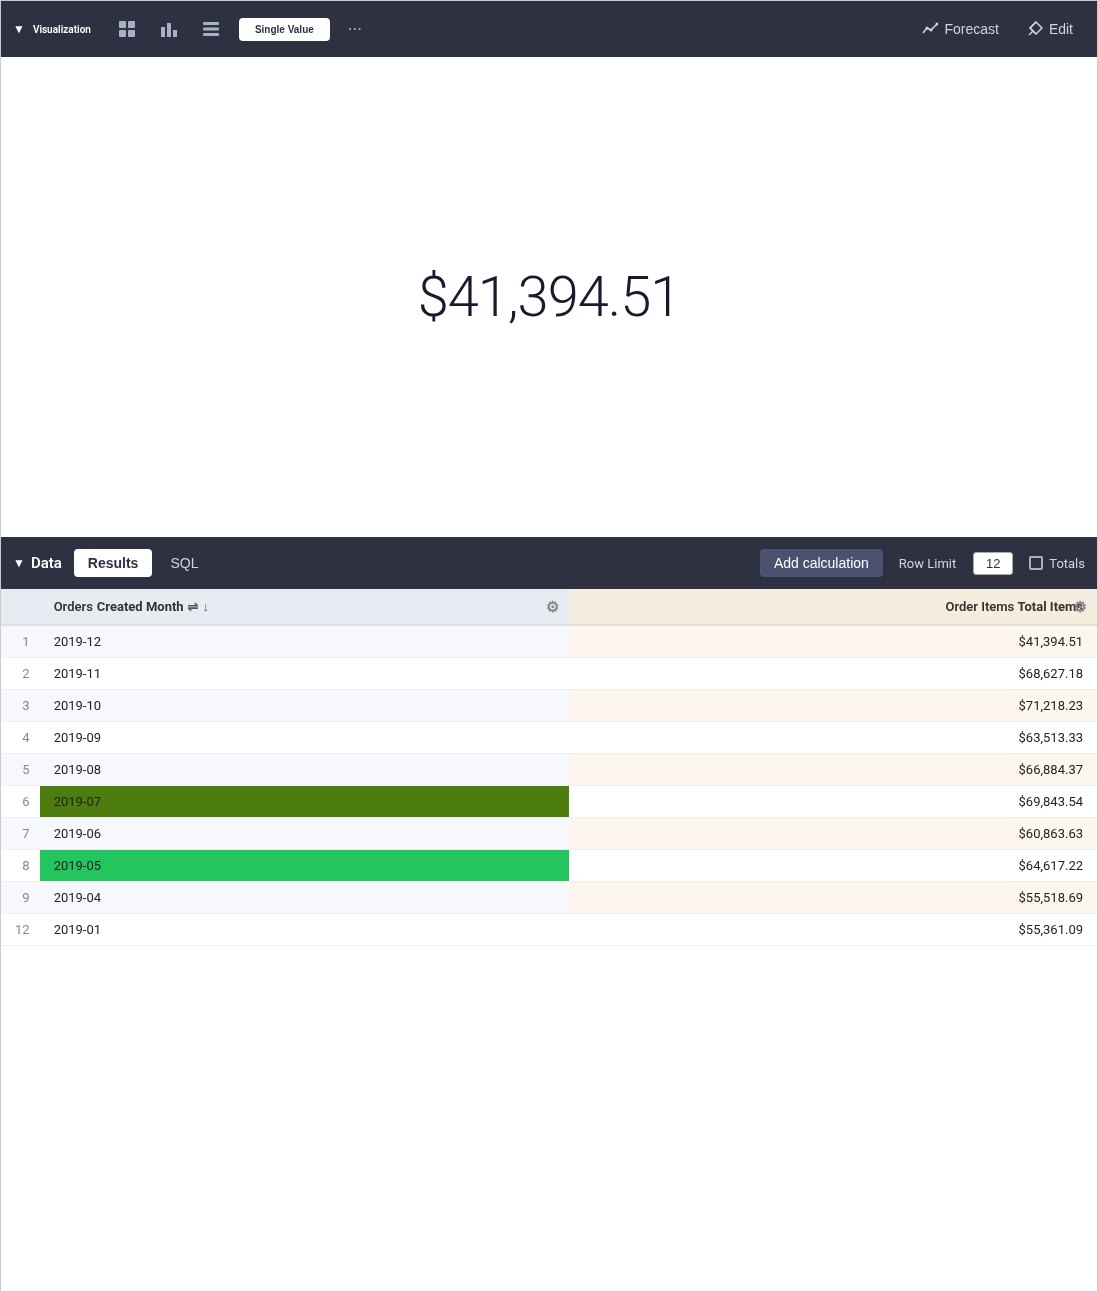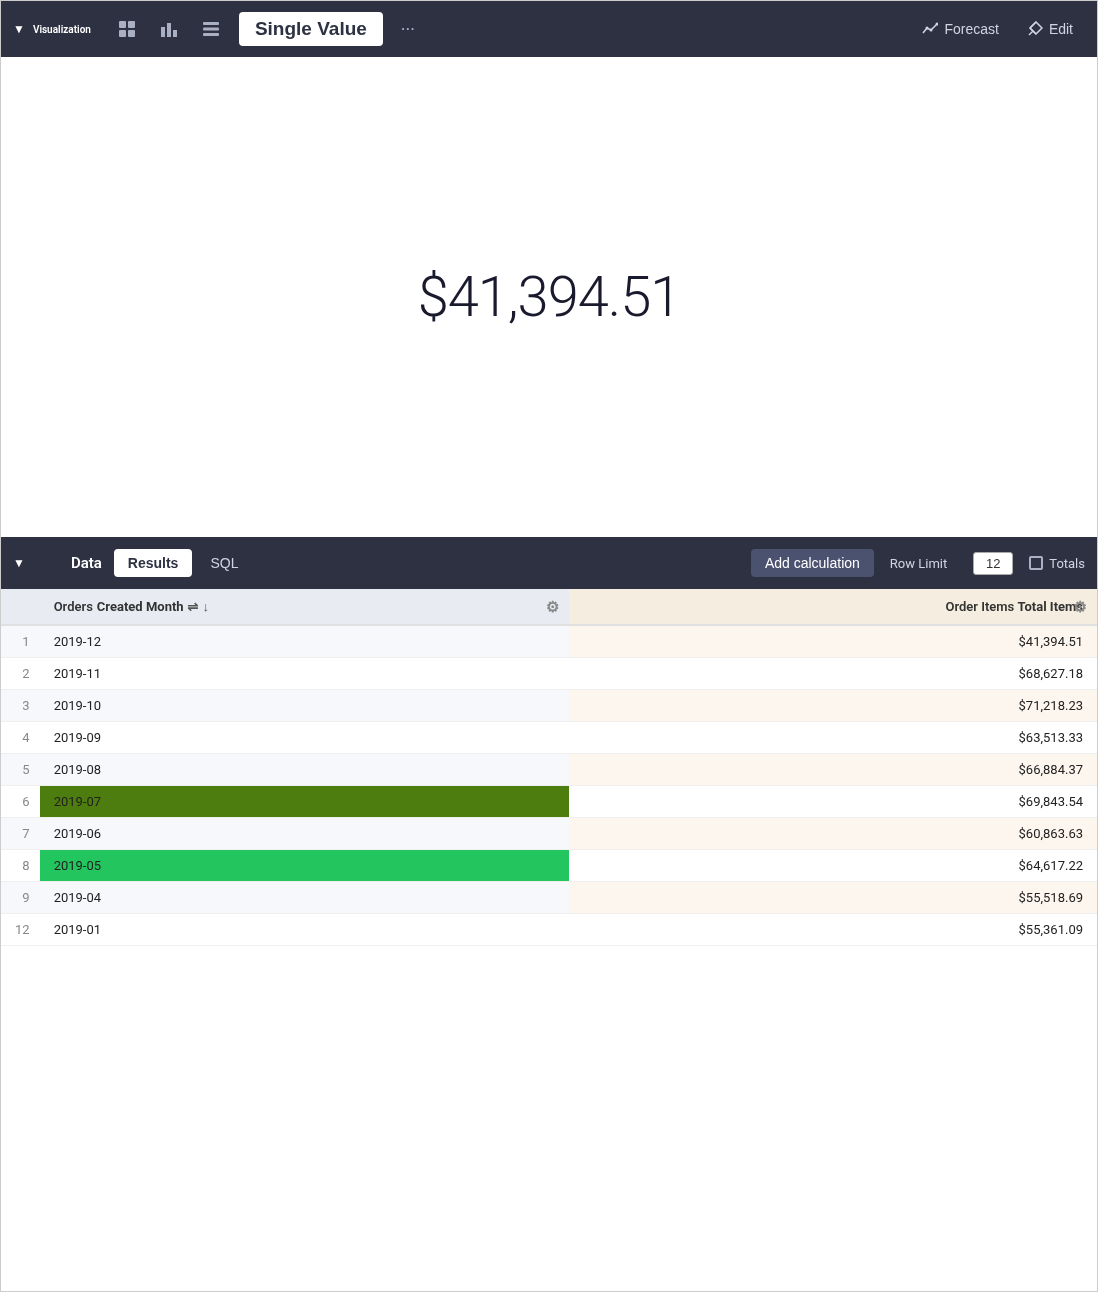--- a/index.html
+++ b/index.html
@@ -57,21 +57,21 @@
       align-items: center;
       justify-content: center;
       font-size: 18px;
     }
     .toolbar-tab-active {
       background: #ffffff;
       color: #2d3142;
       border: none;
       padding: 6px 16px;
       border-radius: 4px;
-      font-size: 19px;
+      font-size: 10px;
       font-weight: 600;
       cursor: pointer;
       margin: 0 4px;
     }
     .toolbar-dots {
       color: #aab0c4;
       font-size: 18px;
       padding: 6px 8px;
       cursor: pointer;
     }
@@ -114,21 +114,20 @@
       padding: 0 12px;
       height: 52px;
       gap: 4px;
       flex-shrink: 0;
     }
     .data-toolbar-title {
       color: #ffffff;
       font-size: 15px;
       font-weight: 600;
       margin-right: 8px;
-      margin-left: 40px;
     }
     .data-tab {
       background: transparent;
       border: none;
       color: #d0d4e0;
       padding: 6px 14px;
       border-radius: 4px;
       font-size: 14px;
       font-weight: 500;
       cursor: pointer;
@@ -146,21 +145,21 @@
       padding: 6px 14px;
       border-radius: 4px;
       font-size: 14px;
       font-weight: 500;
       cursor: pointer;
     }
     .row-limit-label {
       color: #d0d4e0;
       font-size: 13px;
       margin-left: 12px;
-      margin-right: 22px;
+      margin-right: 13px;
     }
     .row-limit-input {
       background: #ffffff;
       border: 1px solid #aaa;
       border-radius: 3px;
       padding: 3px 6px;
       width: 40px;
       font-size: 13px;
       text-align: center;
       color: #333;

